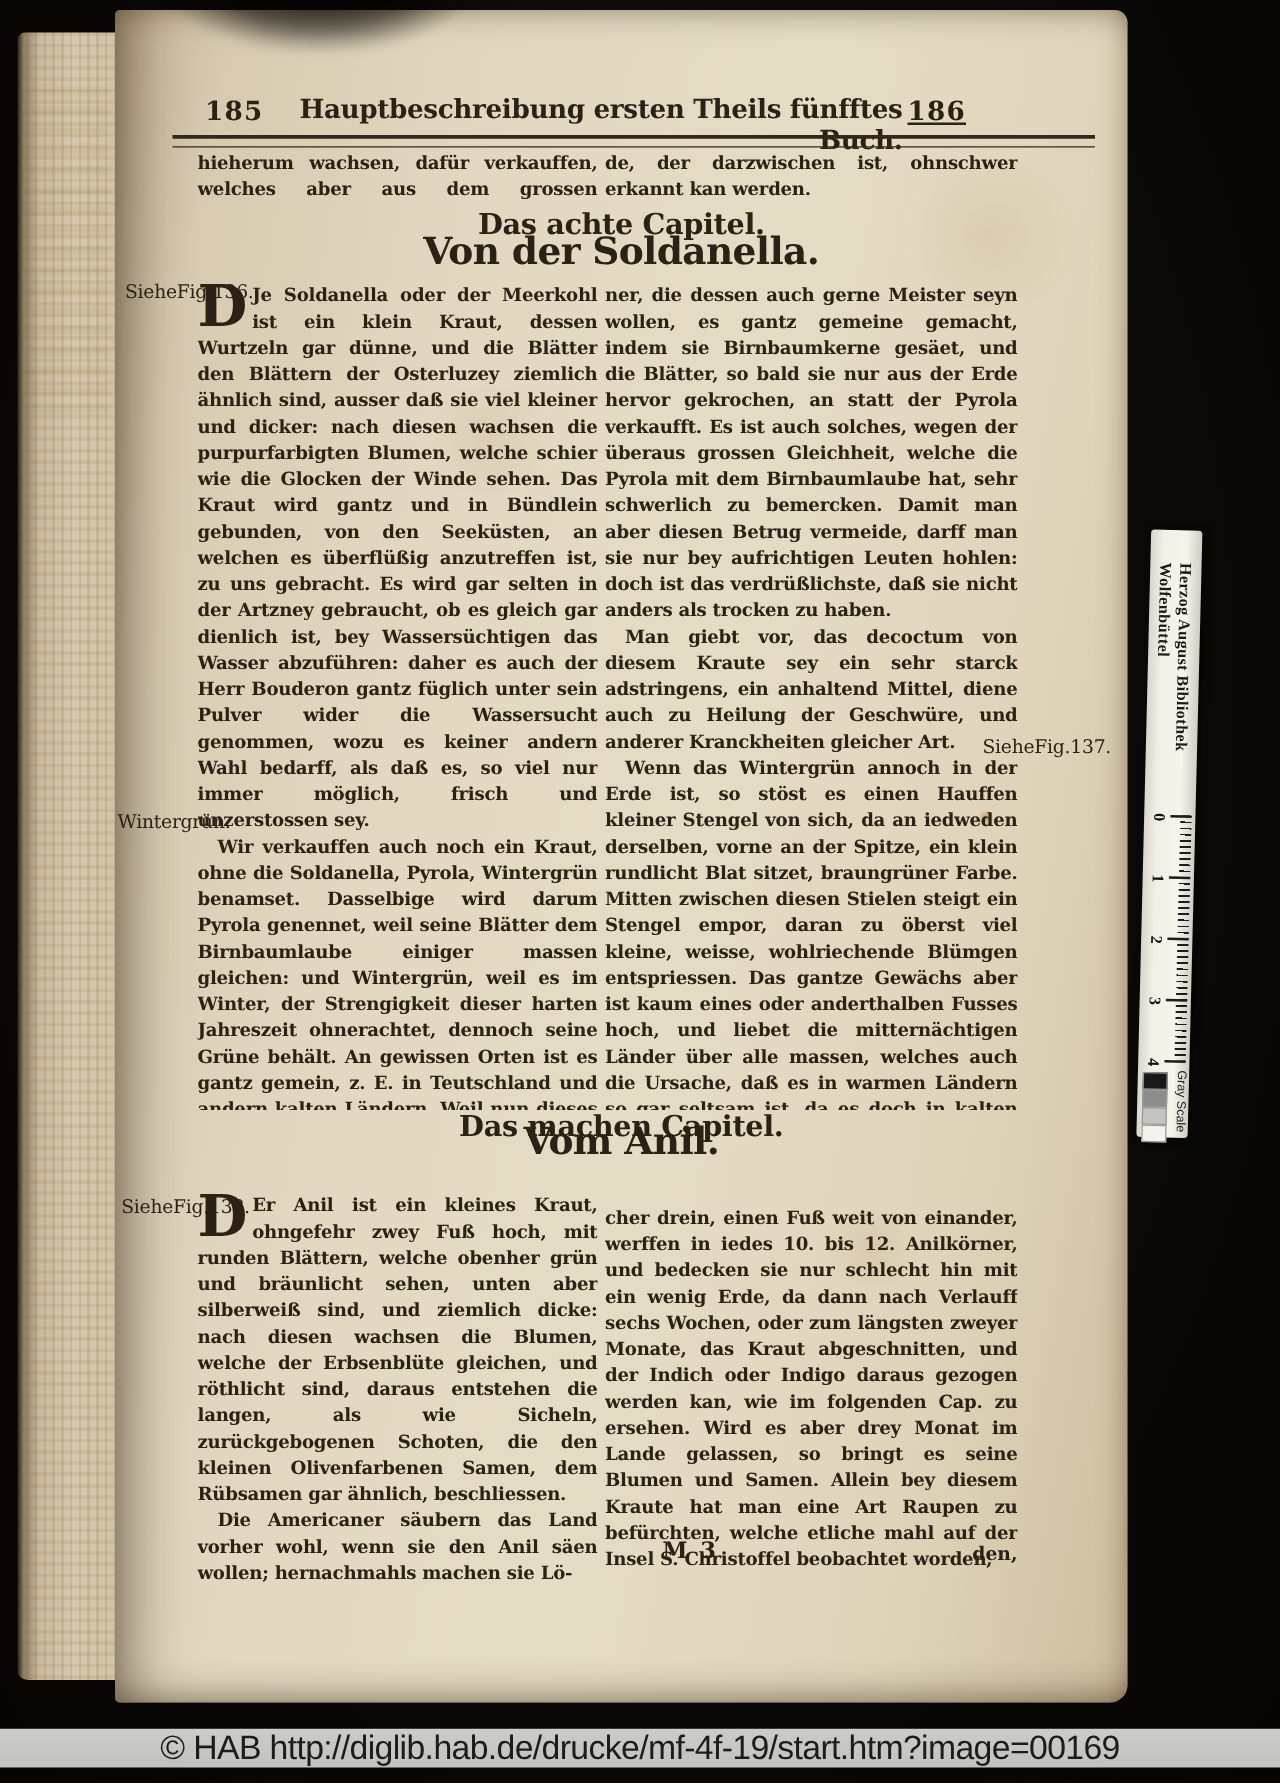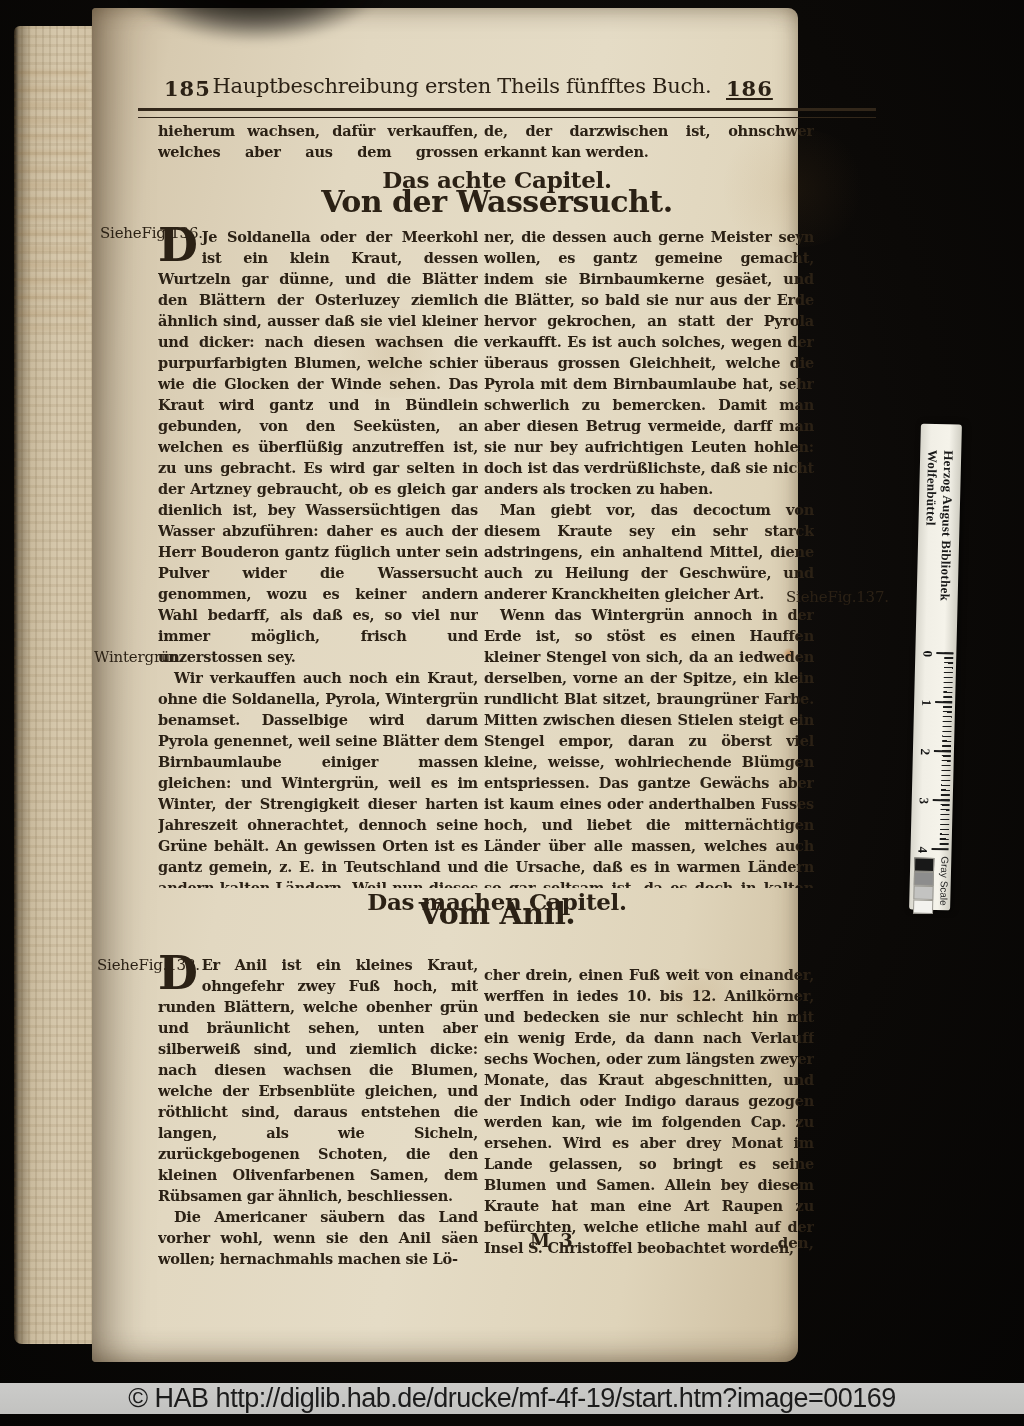--- a/index.html
+++ b/index.html
@@ -13,43 +13,43 @@
     background:linear-gradient(to right,#241d14 0%,#8d7f66 6%,#cabb9e 22%,#d6c8ac 55%,#d2c3a6 100%);
     border-radius:6px 0 0 8px;}
   .page-stack::after{content:"";position:absolute;inset:0;
     background:repeating-linear-gradient(to bottom, rgba(120,95,55,0.10) 0 3px, rgba(0,0,0,0) 3px 9px),
                repeating-linear-gradient(to right, rgba(90,70,40,0.12) 0 2px, rgba(0,0,0,0) 2px 7px);
     border-radius:6px 0 0 8px;}
   .bleed{position:absolute;left:18px;top:70px;width:70px;height:260px;
     background:repeating-linear-gradient(to bottom, rgba(150,100,40,0.22) 0 6px, rgba(0,0,0,0) 6px 16px);
     filter:blur(2px);opacity:.55;}
 
-  .page{position:absolute;left:92px;top:8px;width:706px;height:1354px;
+  .page{position:absolute;left:92px;top:8px;width:810px;height:1354px;
     background:linear-gradient(100deg,#c3b296 0%,#d7cab0 9%,#e2d8c1 30%,#e5dcc6 55%,#dfd4ba 80%,#cfc0a2 98%);
     border-radius:4px 10px 14px 4px;
     box-shadow:inset 34px 0 46px -24px rgba(50,33,15,0.55),
                inset -14px 0 26px -16px rgba(70,50,25,0.40),
                inset 0 -20px 30px -18px rgba(60,40,18,0.45),
                inset 0 14px 22px -14px rgba(70,50,25,0.30);}
   .gutter-curve{position:absolute;left:130px;top:-16px;width:250px;height:58px;
     background:radial-gradient(ellipse at 50% 0%, rgba(4,3,2,0.95) 0%, rgba(4,3,2,0.55) 45%, rgba(0,0,0,0) 72%);
     filter:blur(4px);}
   .stain{position:absolute;border-radius:50%;}
   .s1{left:690px;top:640px;width:14px;height:12px;background:radial-gradient(circle,rgba(190,100,25,0.55),rgba(0,0,0,0) 70%);}
   .s2{left:560px;top:960px;width:90px;height:60px;background:radial-gradient(circle,rgba(160,110,50,0.12),rgba(0,0,0,0) 70%);}
   .s3{left:240px;top:300px;width:120px;height:90px;background:radial-gradient(circle,rgba(150,105,45,0.10),rgba(0,0,0,0) 70%);}
   .s4{left:620px;top:120px;width:160px;height:120px;background:radial-gradient(circle,rgba(150,105,45,0.10),rgba(0,0,0,0) 70%);}
 
   
   .page *{color:#2b2115;}
   .pnum{position:absolute;font-size:21px;font-weight:bold;letter-spacing:1px;}
   .pnum-l{left:72px;top:68px;}
   .pnum-r{left:634px;top:68px;text-decoration:underline;}
-  .runtitle{position:absolute;left:110px;top:66px;width:520px;text-align:center;
-    font-size:21px;font-weight:normal;letter-spacing:-0.3px;}
+  .runtitle{position:absolute;left:110px;top:66px;width:520px;text-align:right;
+    font-size:21px;font-weight:bold;letter-spacing:-0.3px;}
   .rule{position:absolute;left:46px;top:100px;width:738px;height:6px;
     border-top:3px solid #32271a;border-bottom:1.5px solid #32271a;}
 
   .jtxt{font-size:14.5px;font-weight:bold;line-height:21px;letter-spacing:-0.2px;
     text-align:justify;overflow:hidden;}
   .jtxt p{margin:0;}
   .jtxt p.ind{text-indent:16px;}
   .introL{position:absolute;left:66px;top:112px;width:320px;height:44px;}
   .introR{position:absolute;left:392px;top:112px;width:330px;height:44px;}
 
@@ -119,21 +119,21 @@
 
     <div class="pnum pnum-l">185</div>
     <div class="runtitle">Hauptbeschreibung ersten Theils fünfftes Buch.</div>
     <div class="pnum pnum-r">186</div>
     <div class="rule"></div>
 
     <div class="jtxt introL">hieherum wachsen, dafür verkauffen, welches aber aus dem grossen Unterschie-</div>
     <div class="jtxt introR">de, der darzwischen ist, ohnschwer erkannt kan werden.</div>
 
     <div class="chap-head h8">Das achte Capitel.</div>
-    <div class="chap-sub h8s">Von der Wassersucht.</div>
+    <div class="chap-sub h8s">Von der Soldanella.</div>
 
     <div class="mnote mn136">SieheFig.136.</div>
     <div class="mnote mnwg">Wintergrün.</div>
     <div class="mnote mn137">SieheFig.137.</div>
 
     <div class="jtxt colL8">
       <p><span class="dropcap">D</span><span>Je Soldanella oder der Meerkohl ist ein klein Kraut, dessen Wurtzeln gar dünne, und die Blätter den Blättern der Osterluzey ziemlich ähnlich sind, ausser daß sie viel kleiner und dicker: nach diesen wachsen die purpurfarbigten Blumen, welche schier wie die Glocken der Winde sehen. Das Kraut wird gantz und in Bündlein gebunden, von den Seeküsten, an welchen es überflüßig anzutreffen ist, zu uns gebracht. Es wird gar selten in der Artzney gebraucht, ob es gleich gar dienlich ist, bey Wassersüchtigen das Wasser abzuführen: daher es auch der Herr Bouderon gantz füglich unter sein Pulver wider die Wassersucht genommen, wozu es keiner andern Wahl bedarff, als daß es, so viel nur immer möglich, frisch und unzerstossen sey.</span></p>
       <p class="ind">Wir verkauffen auch noch ein Kraut, ohne die Soldanella, Pyrola, Wintergrün benamset. Dasselbige wird darum Pyrola genennet, weil seine Blätter dem Birnbaumlaube einiger massen gleichen: und Wintergrün, weil es im Winter, der Strengigkeit dieser harten Jahreszeit ohnerachtet, dennoch seine Grüne behält. An gewissen Orten ist es gantz gemein, z. E. in Teutschland und andern kalten Ländern. Weil nun dieses Kräutlein bey uns dermassen rar ist, darum haben unsere Kräutermän-</p>
     </div>
 

